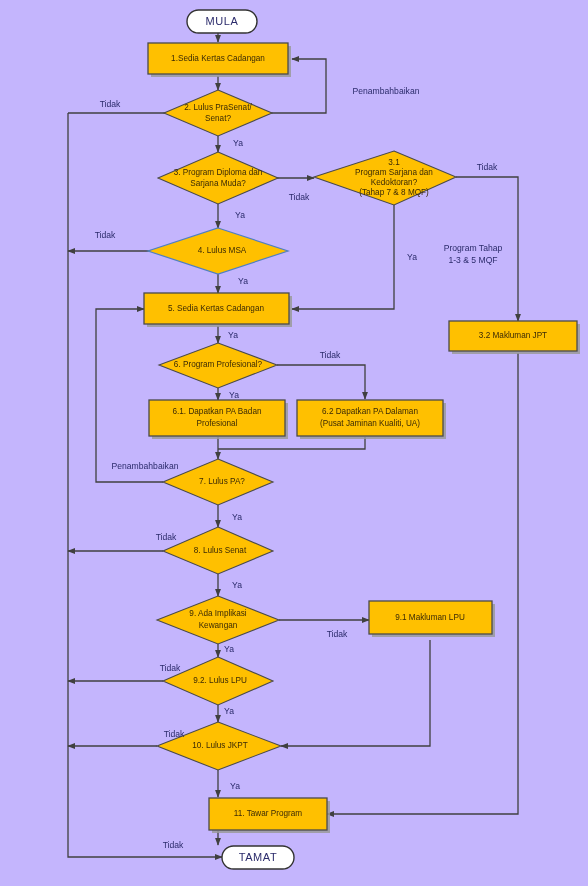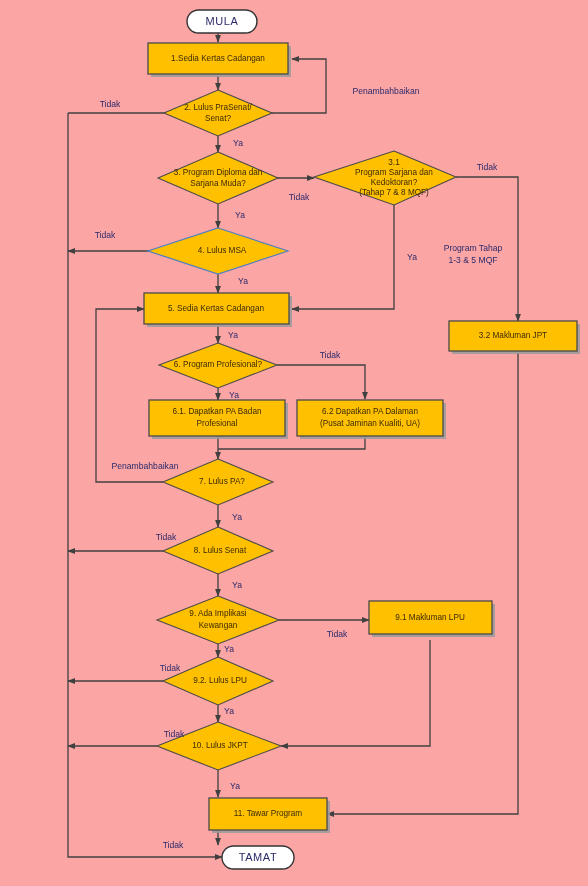--- a/index.html
+++ b/index.html
@@ -7,21 +7,21 @@
     padding: 0;
     background: #ffffff;
   }
   body {
     font-family: "Liberation Sans", sans-serif;
   }
   #canvas {
     position: relative;
     width: 588px;
     height: 886px;
-    background: #fca5a5;
+    background: #c4b5fd;
     overflow: hidden;
   }
   svg#flow {
     position: absolute;
     left: 0;
     top: 0;
     width: 588px;
     height: 886px;
   }
   .shape-text {

